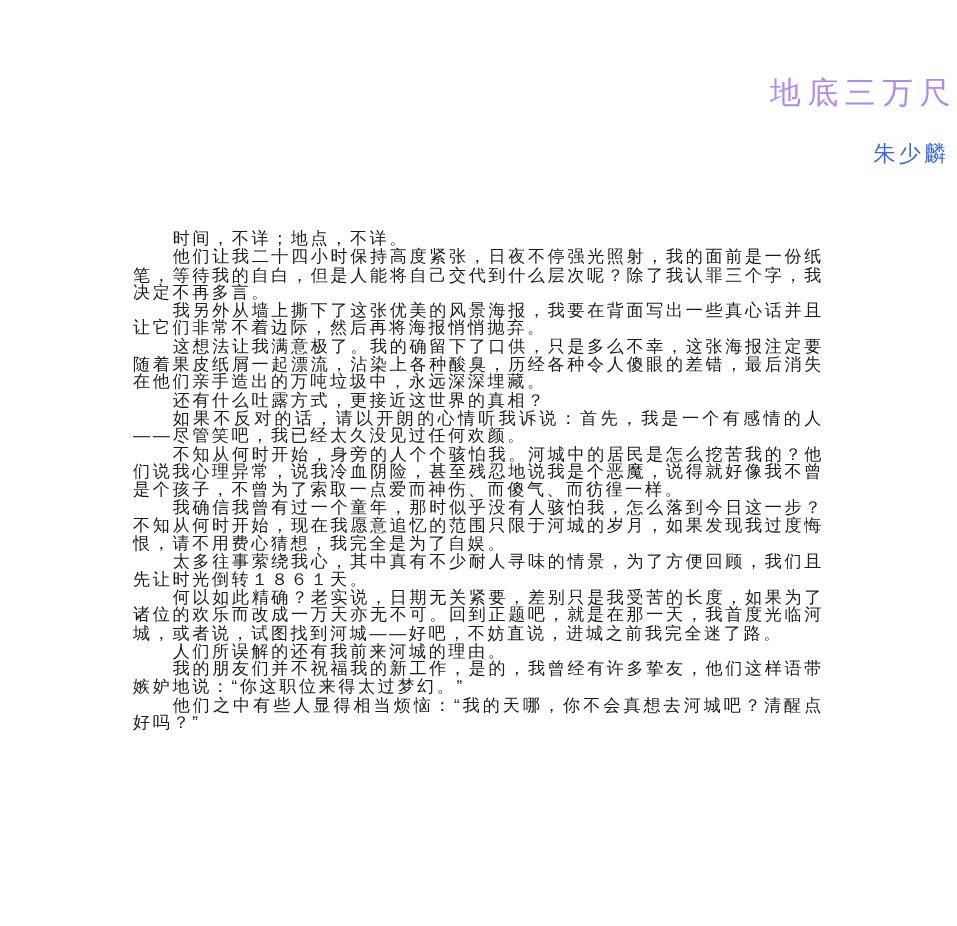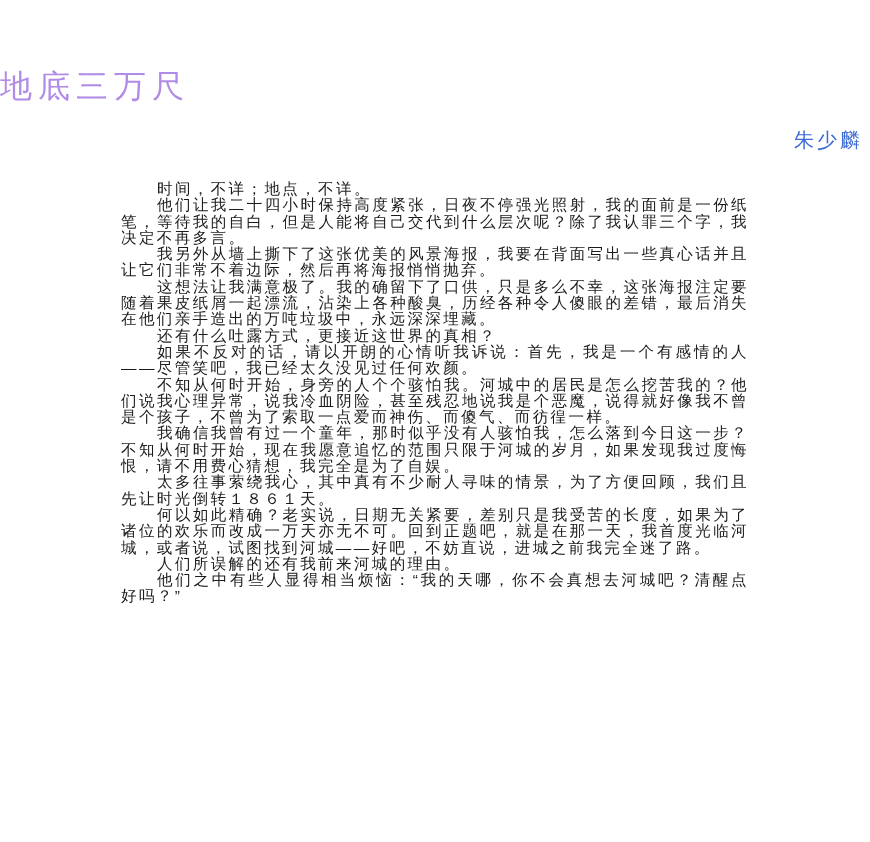--- a/index.html
+++ b/index.html
@@ -14,43 +14,43 @@
     height: 842px;
     background: var(--page-bg, #ffffff);
     overflow: hidden;
   }
   .title {
     position: absolute;
     top: 70px;
     left: 0;
     width: 100%;
     margin: 0;
-    text-align: left;
-    font-size: 32px;
+    text-align: right;
+    font-size: 28px;
     font-weight: 500;
     letter-spacing: 6px;
     color: var(--title-color, #b18ce6);
     line-height: 1.05;
   }
   .author {
     position: absolute;
     top: 130px;
     left: 0;
     width: 100%;
     text-align: right;
     font-size: 20px;
     font-weight: 500;
     letter-spacing: 3px;
     color: var(--author-color, #3d6bd5);
     line-height: 1.05;
     padding-left: 39px;
   }
   .content {
     position: absolute;
-    top: 181px;
+    top: 210px;
     left: 121px;
     width: 628px;
     color: var(--text-color, #1b1b1b);
   }
   .content p {
     margin: 0;
     padding: 0;
     font-size: 15.5px;
     line-height: 16.3px;
     letter-spacing: 2.4px;
@@ -71,15 +71,16 @@
       <p>他们让我二十四小时保持高度紧张，日夜不停强光照射，我的面前是一份纸笔，等待我的自白，但是人能将自己交代到什么层次呢？除了我认罪三个字，我决定不再多言。</p>
       <p>我另外从墙上撕下了这张优美的风景海报，我要在背面写出一些真心话并且让它们非常不着边际，然后再将海报悄悄抛弃。</p>
       <p>这想法让我满意极了。我的确留下了口供，只是多么不幸，这张海报注定要随着果皮纸屑一起漂流，沾染上各种酸臭，历经各种令人傻眼的差错，最后消失在他们亲手造出的万吨垃圾中，永远深深埋藏。</p>
       <p>还有什么吐露方式，更接近这世界的真相？</p>
       <p>如果不反对的话，请以开朗的心情听我诉说：首先，我是一个有感情的人——尽管笑吧，我已经太久没见过任何欢颜。</p>
       <p>不知从何时开始，身旁的人个个骇怕我。河城中的居民是怎么挖苦我的？他们说我心理异常，说我冷血阴险，甚至残忍地说我是个恶魔，说得就好像我不曾是个孩子，不曾为了索取一点爱而神伤、而傻气、而彷徨一样。</p>
       <p>我确信我曾有过一个童年，那时似乎没有人骇怕我，怎么落到今日这一步？不知从何时开始，现在我愿意追忆的范围只限于河城的岁月，如果发现我过度悔恨，请不用费心猜想，我完全是为了自娱。</p>
       <p>太多往事萦绕我心，其中真有不少耐人寻味的情景，为了方便回顾，我们且先让时光倒转１８６１天。</p>
       <p>何以如此精确？老实说，日期无关紧要，差别只是我受苦的长度，如果为了诸位的欢乐而改成一万天亦无不可。回到正题吧，就是在那一天，我首度光临河城，或者说，试图找到河城——好吧，不妨直说，进城之前我完全迷了路。</p>
       <p>人们所误解的还有我前来河城的理由。</p>
+      <p>我的朋友们并不祝福我的新工作，是的，我曾经有许多挚友，他们这样语带嫉妒地说：“你这职位来得太过梦幻。”</p>
       <p>他们之中有些人显得相当烦恼：“我的天哪，你不会真想去河城吧？清醒点好吗？”</p>
     </div>
 </div>
 
 </body></html>

